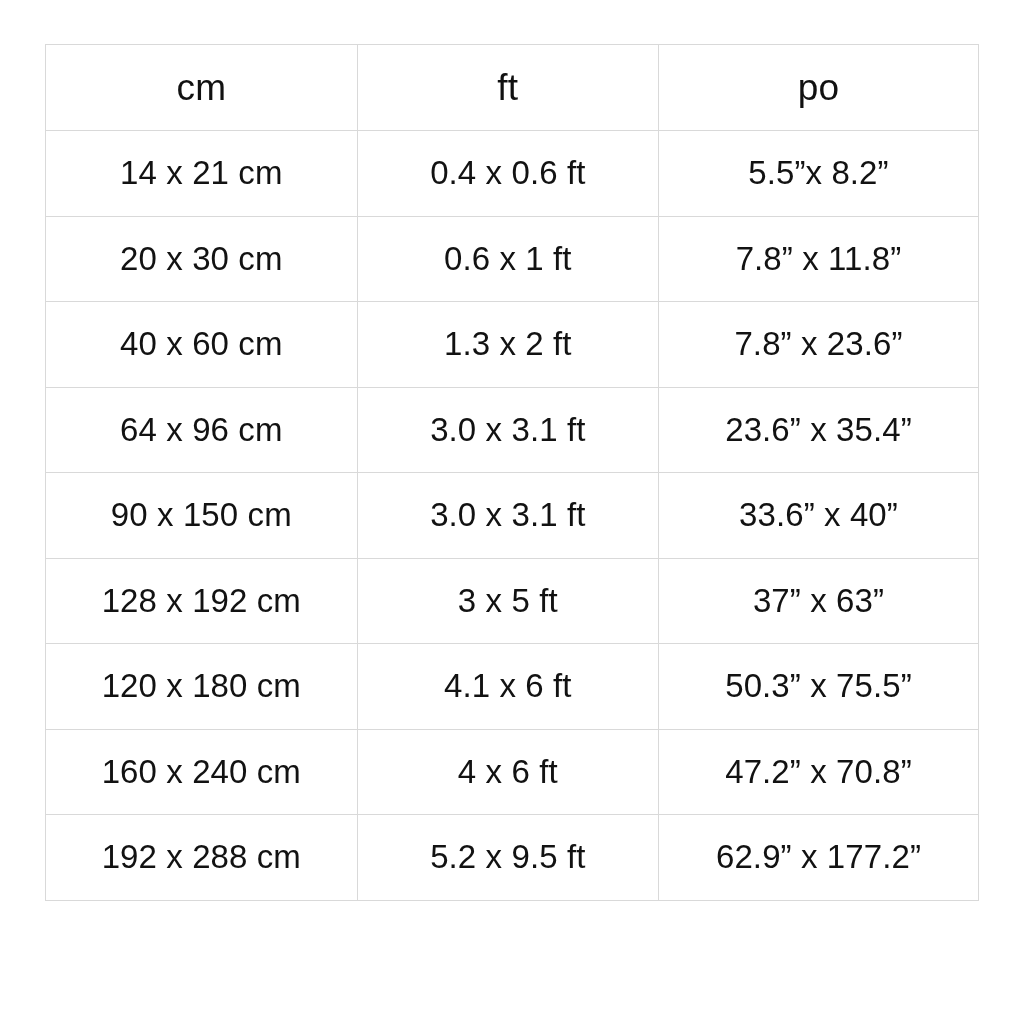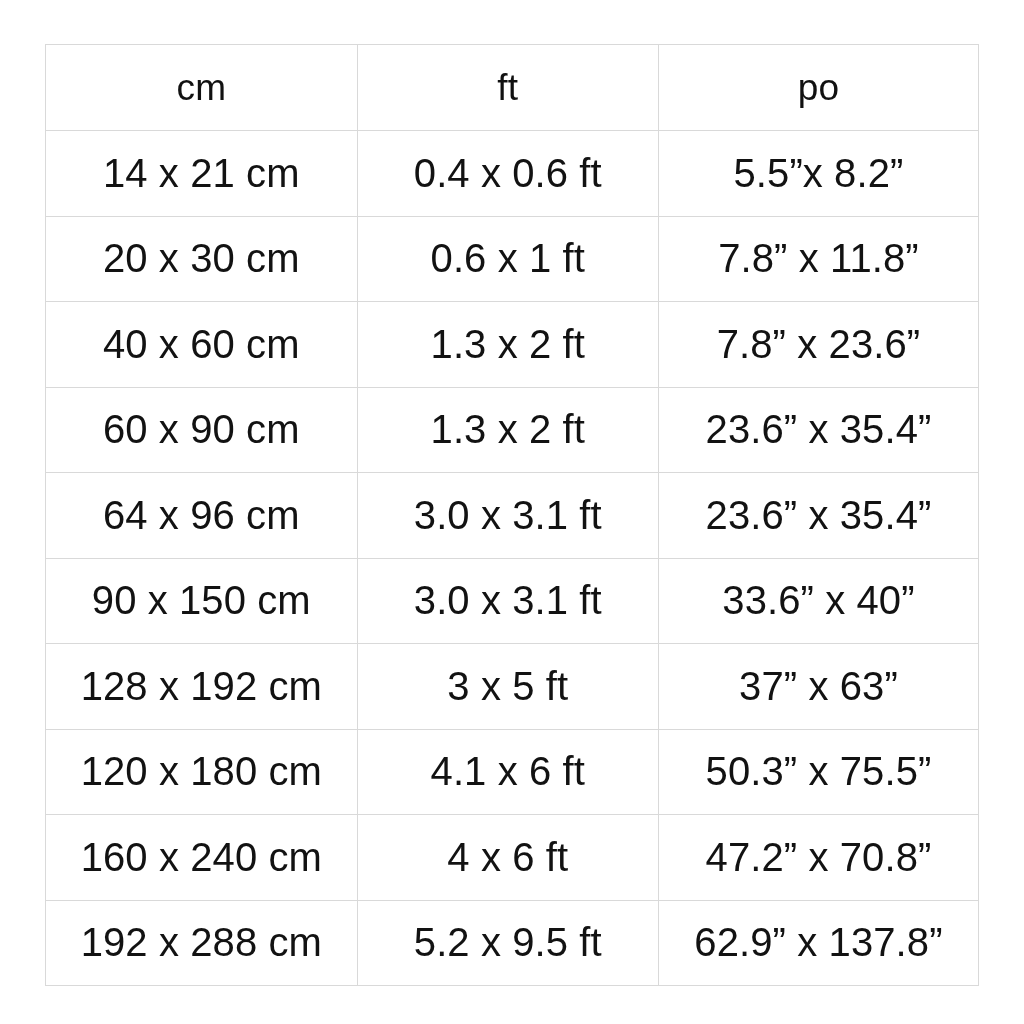--- a/index.html
+++ b/index.html
@@ -40,21 +40,21 @@
     white-space: nowrap;
   }
   table.size-table thead th {
     height: 85px;
     font-size: 37px;
     letter-spacing: 0.2px;
     color: #111111;
   }
   table.size-table tbody td {
     height: 84.5px;
-    font-size: 40px;
+    font-size: 33px;
     letter-spacing: 0.1px;
     color: #121212;
   }
   
   table.size-table {
     border: 1px solid #d9d9d9;
   }
 </style>
 </head>
 <body>
@@ -83,25 +83,20 @@
         <td>20 x 30 cm</td>
         <td>0.6 x 1 ft</td>
         <td>7.8” x 11.8”</td>
       </tr>
       <tr>
         <td>40 x 60 cm</td>
         <td>1.3 x 2 ft</td>
         <td>7.8” x 23.6”</td>
       </tr>
       <tr>
-        <td>60 x 90 cm</td>
-        <td>1.3 x 2 ft</td>
-        <td>23.6” x 35.4”</td>
-      </tr>
-      <tr>
         <td>64 x 96 cm</td>
         <td>3.0 x 3.1 ft</td>
         <td>23.6” x 35.4”</td>
       </tr>
       <tr>
         <td>90 x 150 cm</td>
         <td>3.0 x 3.1 ft</td>
         <td>33.6” x 40”</td>
       </tr>
       <tr>
@@ -115,17 +110,17 @@
         <td>50.3” x 75.5”</td>
       </tr>
       <tr>
         <td>160 x 240 cm</td>
         <td>4 x 6 ft</td>
         <td>47.2” x 70.8”</td>
       </tr>
       <tr>
         <td>192 x 288 cm</td>
         <td>5.2 x 9.5 ft</td>
-        <td>62.9” x 137.8”</td>
+        <td>62.9” x 177.2”</td>
       </tr>
     </tbody>
   </table>
 </div>
 
 </body></html>

